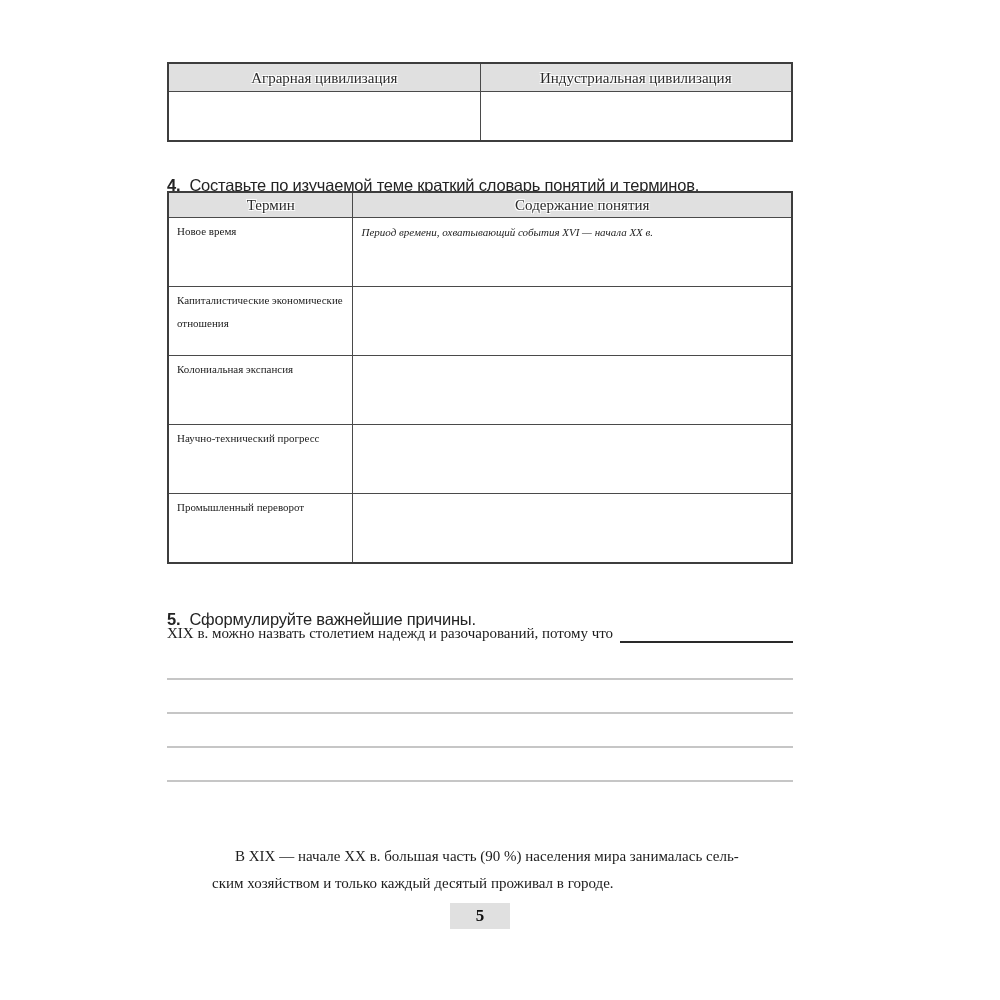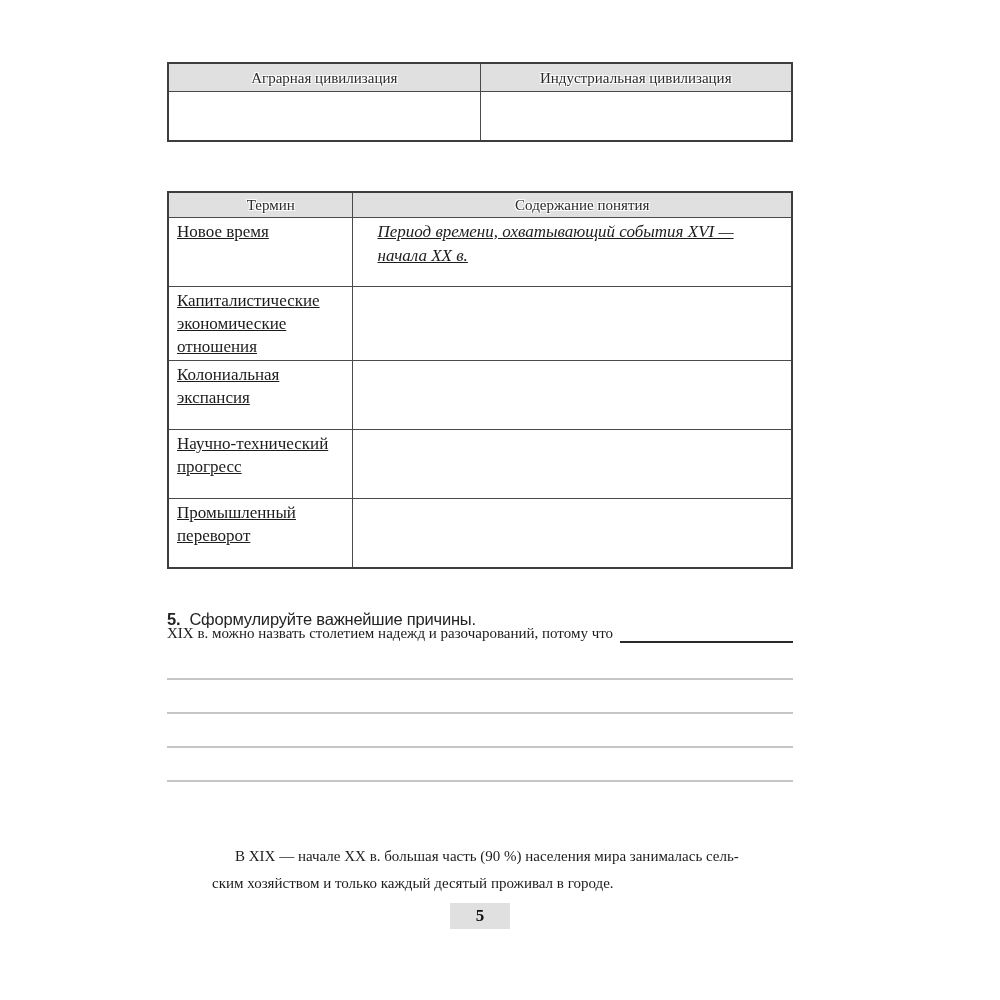--- a/index.html
+++ b/index.html
@@ -39,23 +39,23 @@
     text-align: center;
     vertical-align: middle;
     text-shadow: -1px -1px 0 #fff, 1px -1px 0 #fff, -1px 1px 0 #fff, 1px 1px 0 #fff;
   }
   #top-table { top: 62px; }
   #top-table th { height: 23px; }
   #top-table td { height: 44px; }
 
   #task4-table { top: 191px; }
   #task4-table th { height: 15px; padding-left: 29px; }
-  #task4-table td { height: 64px; font-size: 17px; line-height: 23px; text-decoration: underline; }
+  #task4-table td { height: 64px; font-size: 11px; line-height: 23px; }
   #task4-table col.c1 { width: 184px; }
-  #task4-table td.definition { font-style: italic; line-height: 24px; padding-left: 25px; margin-left: 8px; }
+  #task4-table td.definition { font-style: italic; line-height: 24px; padding-left: 9px; margin-left: 8px; }
 
   
   .instruction {
     position: absolute;
     font-family: "Liberation Sans", "DejaVu Sans", sans-serif;
     font-size: 16.5px;
     line-height: 26px;
     letter-spacing: -0.2px;
     color: #242424;
     text-align: justify;
@@ -116,20 +116,21 @@
       </tr>
     </thead>
     <tbody>
       <tr>
         <td></td>
         <td></td>
       </tr>
     </tbody>
   </table>
 
+  <p class="instruction content" id="task4-instruction"><span class="num">4.</span><span>Составьте по изучаемой теме краткий словарь понятий и терминов.</span></p>
 
   <table class="bordered content" id="task4-table">
     <colgroup>
         <col class="c1">
         <col class="c2">
       </colgroup>
     <thead>
       <tr>
         <th>Термин</th>
         <th>Содержание понятия</th>

